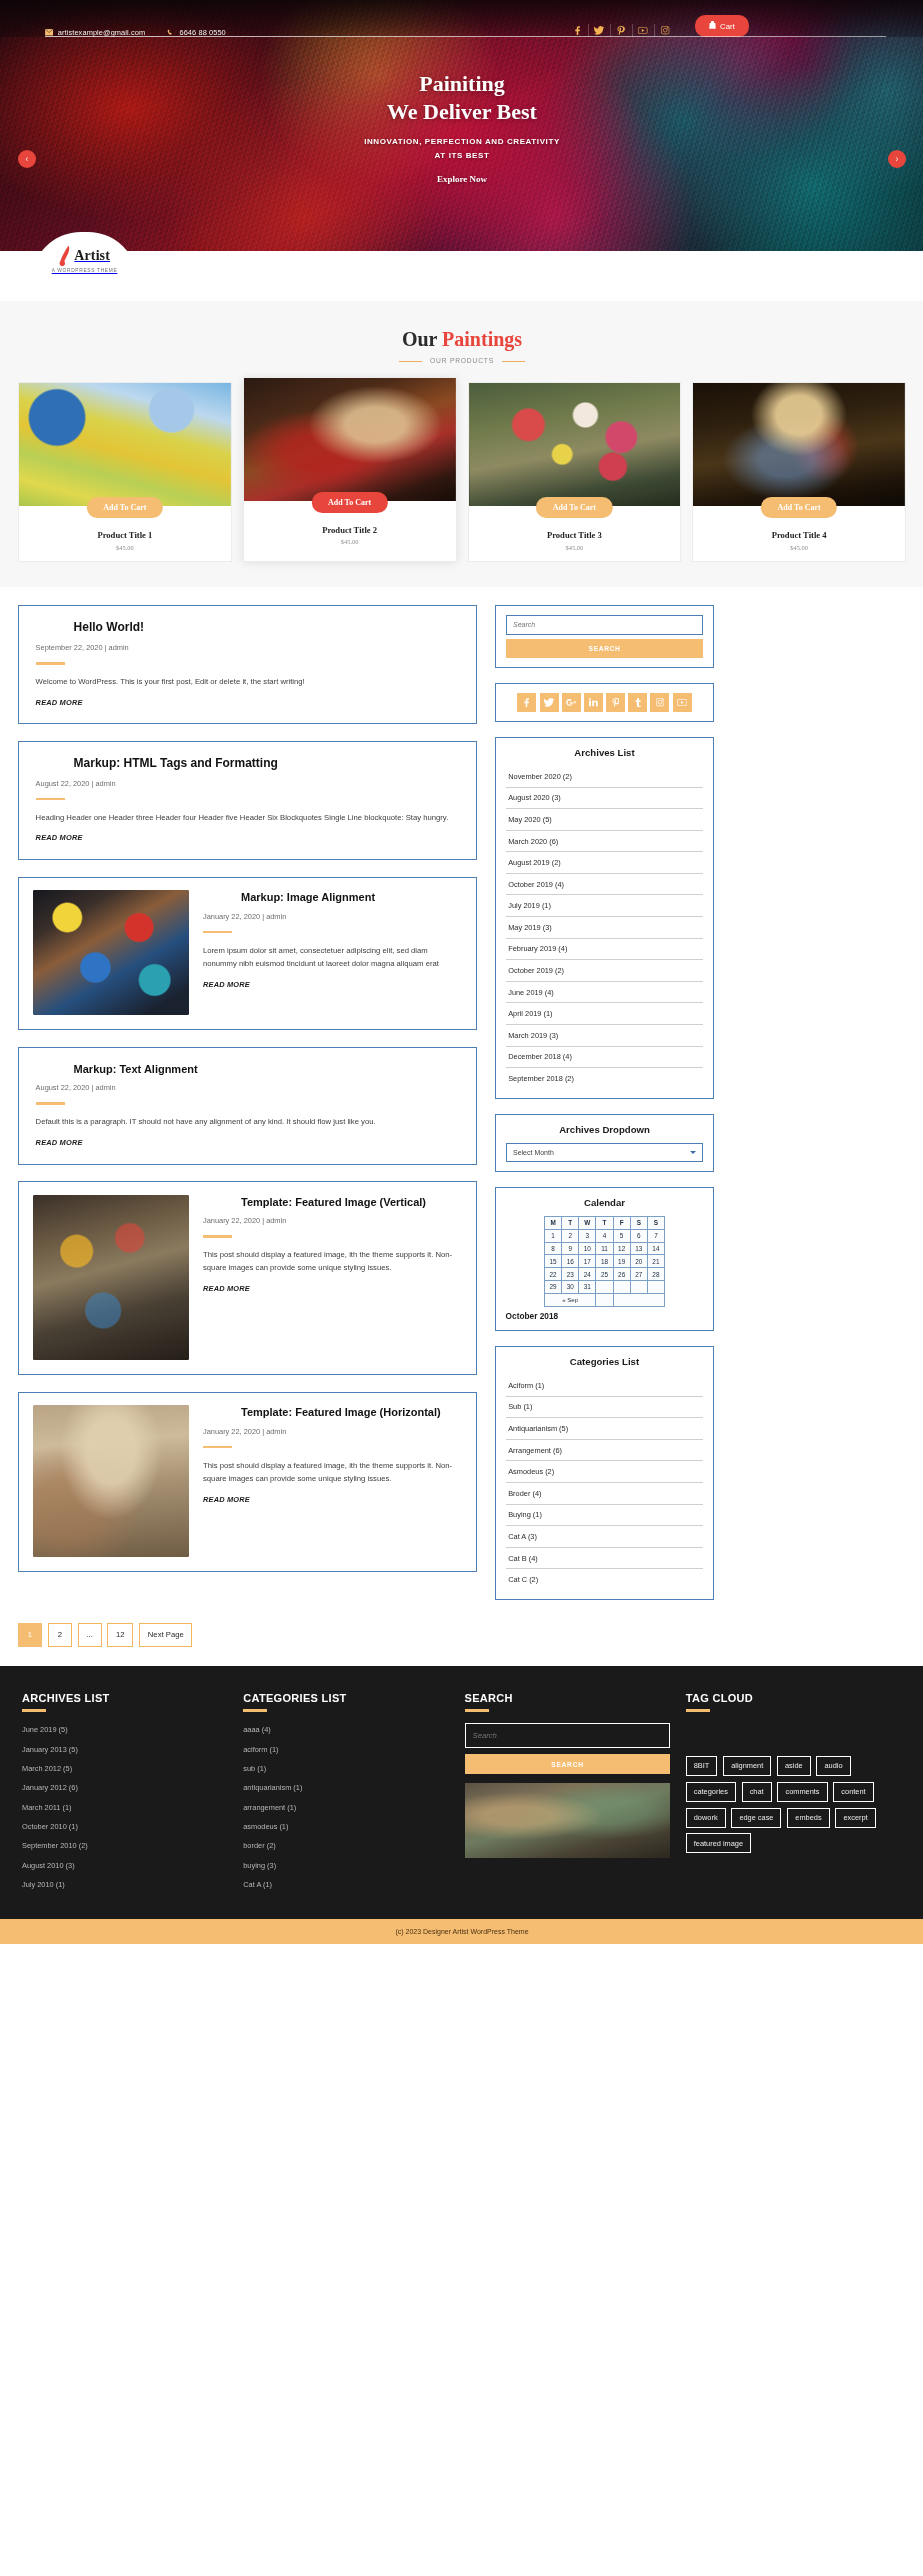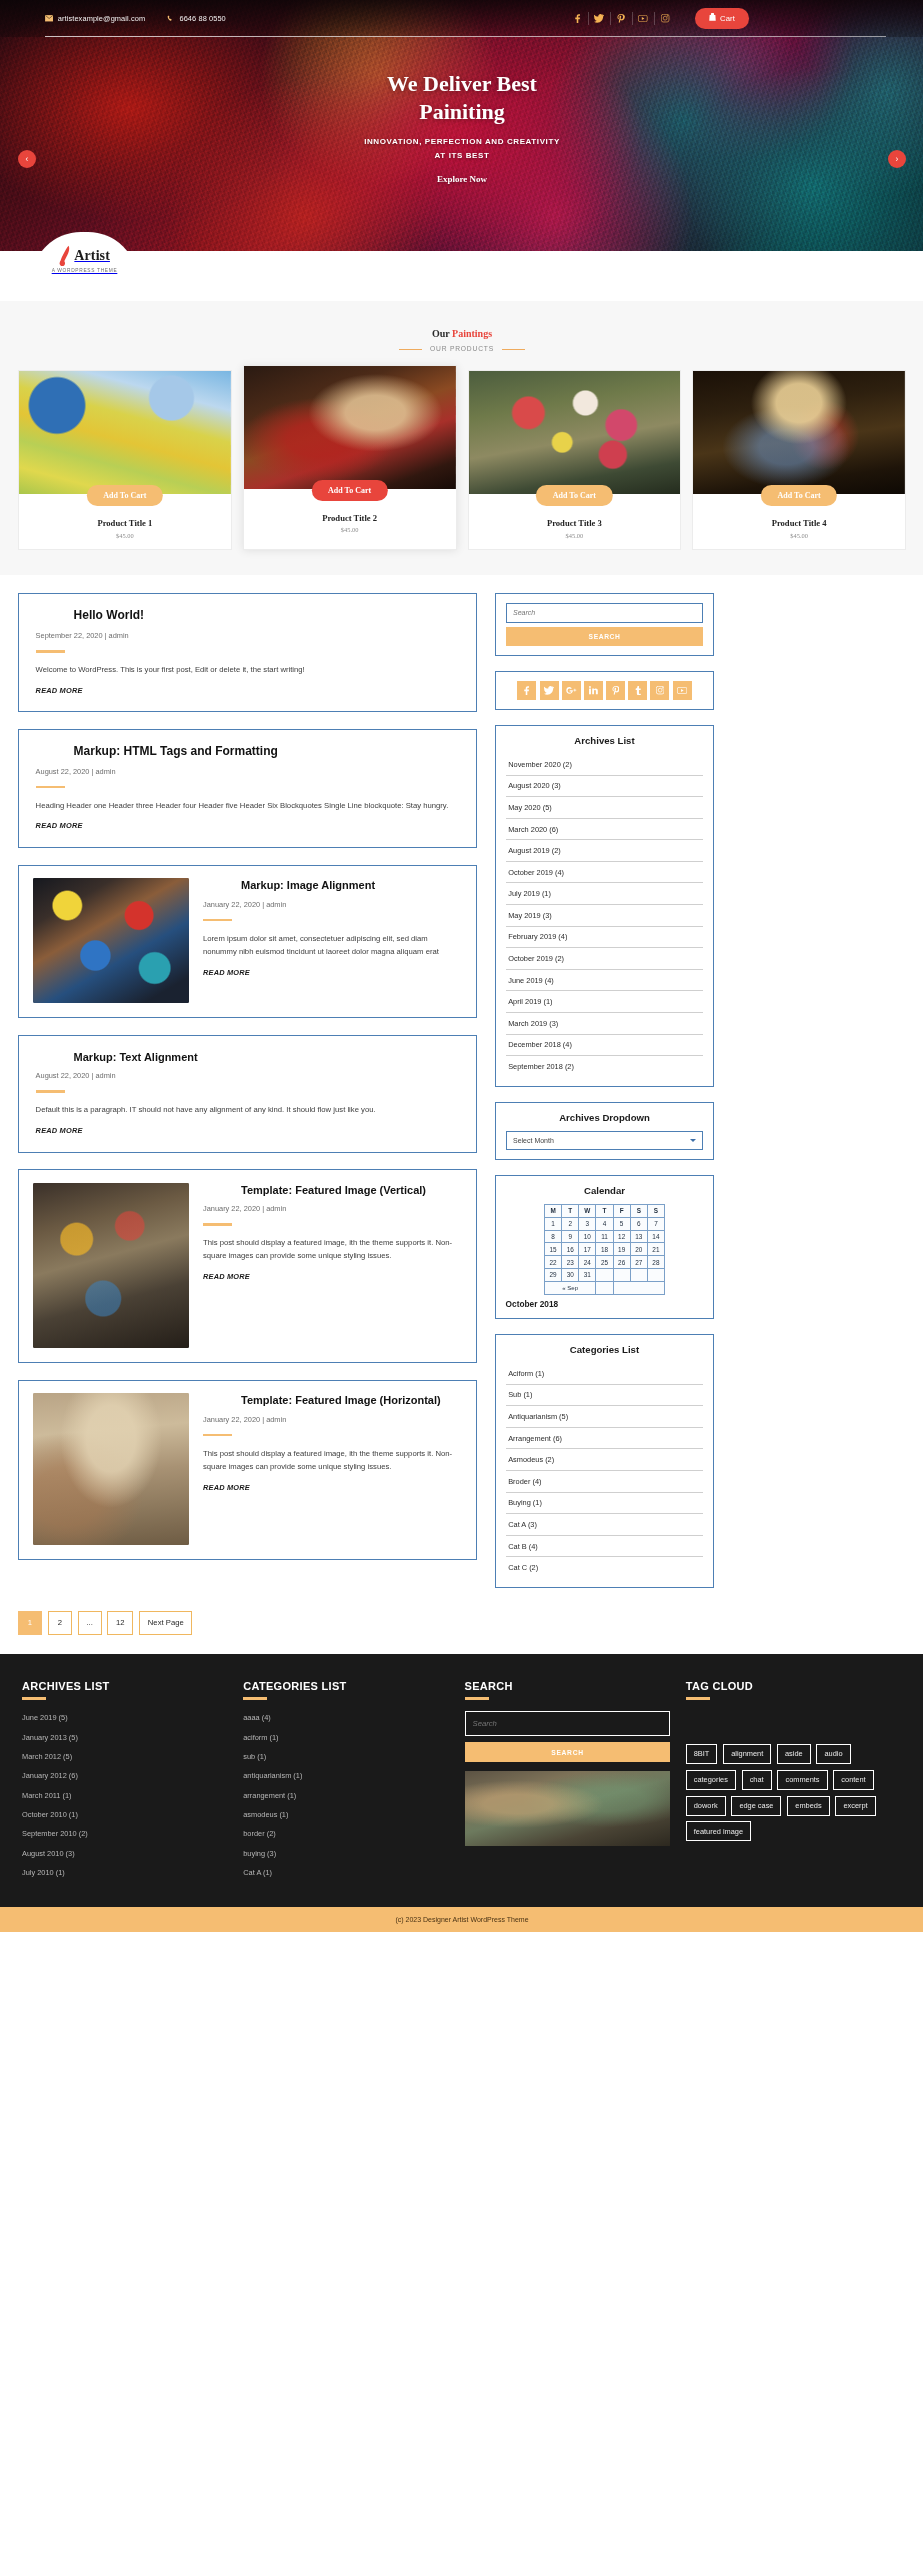--- a/index.html
+++ b/index.html
@@ -44,21 +44,21 @@
   }
   .hero-dark-top {
     position: absolute; top: 0; left: 0; right: 0; height: 37px;
     background: linear-gradient(180deg, rgba(8,4,6,.82), rgba(8,4,6,.30));
     z-index: 2;
   }
 
   .topbar {
     position: relative; z-index: 4;
     width: 787px; height: 37px;
-    display: flex; align-items: center;
+    display: flex; align-items: flex-end;
     padding: 0 38px 0 45px;
     font-size: 7.4px;
     color: #fff;
   }
   .tb-left { display: flex; align-items: center; gap: 22px; }
   .tb-item { display: flex; align-items: center; gap: 4.5px; color: #f2f2f2; letter-spacing: 0.1px; }
   .tb-item svg { display: block; }
   .tb-spacer { flex: 1; }
   .tb-social { display: flex; align-items: center; gap: 0; margin-right: 18px; }
   .tb-social a {
@@ -199,21 +199,21 @@
   }
 
   
   .products-section {
     background: #f7f7f7;
     padding: 27px 0 25.6px;
   }
   .sec-title {
     text-align: center;
     font-family: "Liberation Serif", serif;
-    font-size: 10px; font-weight: bold; color: #2b2b2b;
+    font-size: 20px; font-weight: bold; color: #2b2b2b;
   }
   .sec-title .accent { color: #e8453c; }
   .sec-sub {
     display: flex; align-items: center; justify-content: center;
     gap: 7.7px; margin-top: 6.4px;
     font-size: 6.7px; letter-spacing: 0.8px; color: #8a8a8a;
   }
   .sec-sub .dash { width: 23px; height: 0.6px; background: #efab5e; }
 
   .products {
@@ -590,22 +590,22 @@
         <span>Cart</span>
       </button>
     </div>
     <div class="topbar-rule"></div>
 
     <button class="slider-arrow left">‹</button>
     <button class="slider-arrow right">›</button>
 
     <div class="hero-content">
       <div class="hero-title">
+        <div>Painiting</div>
         <div>We Deliver Best</div>
-        <div>Painiting</div>
       </div>
       <div class="hero-sub">
         <div>INNOVATION, PERFECTION AND CREATIVITY</div>
         <div>AT ITS BEST</div>
       </div>
       <a href="#" class="hero-cta">Explore Now</a>
     </div>
   </div>
 
   <div class="navwrap">

